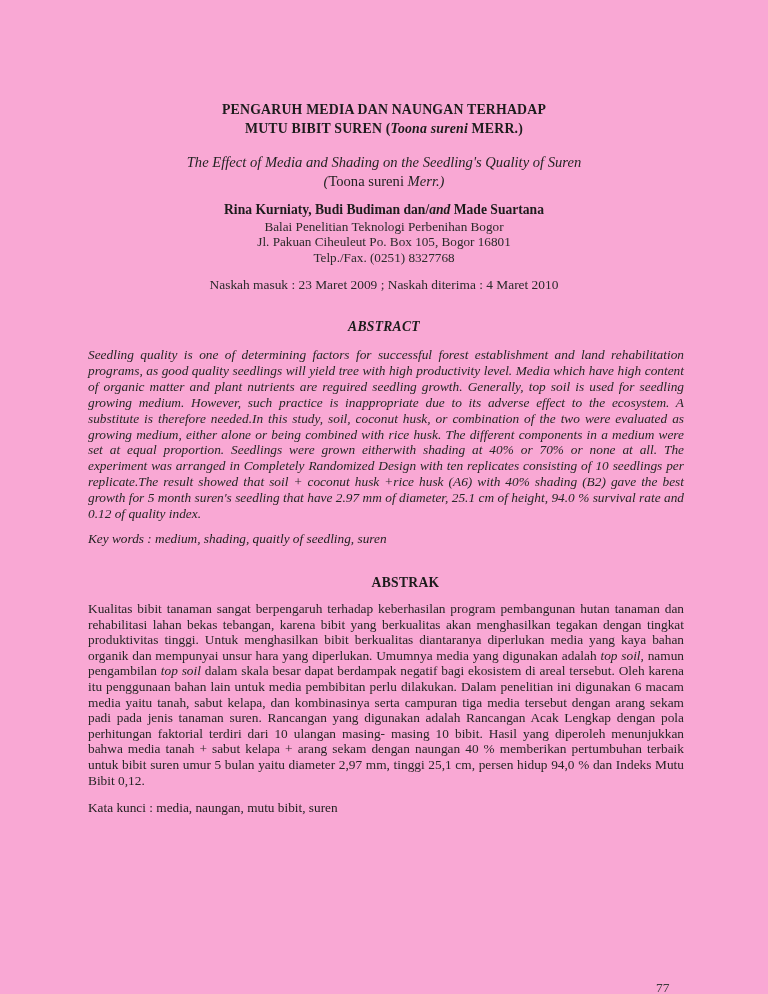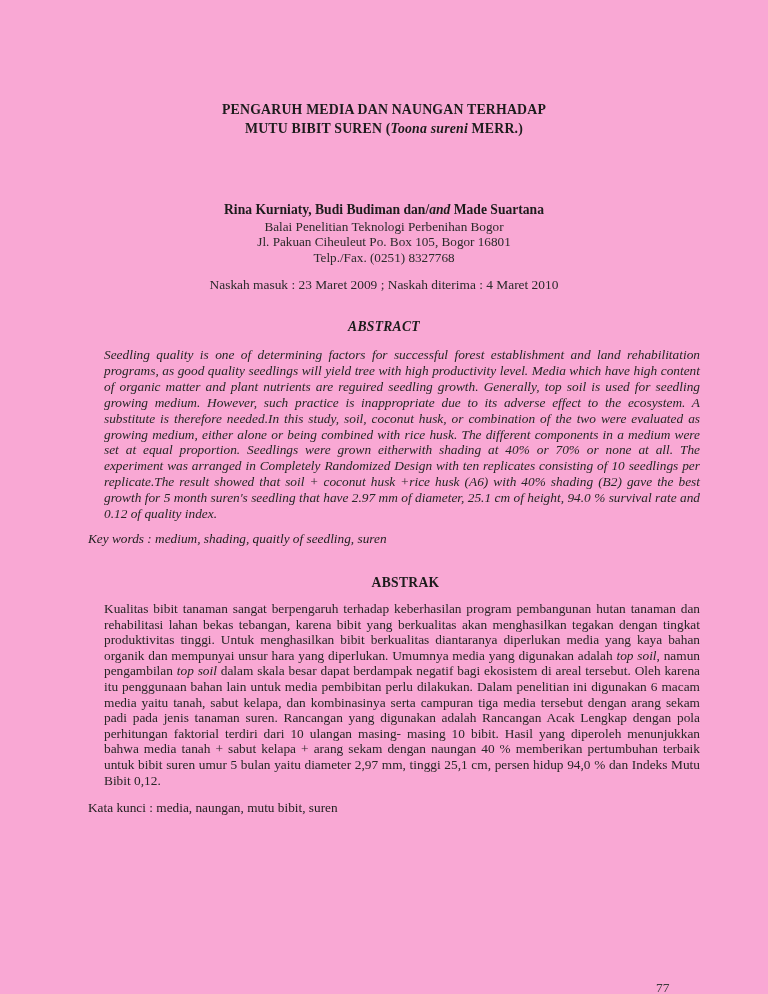--- a/index.html
+++ b/index.html
@@ -45,21 +45,21 @@
     color:#2a2a2a;
   }
   .sec-head{
     font-weight:bold;
     font-size:13.6px;
     color:#1c1c1c;
     letter-spacing:.3px;
   }
   .sec-head.italic{font-style:italic;}
   .body-text{
-    left:104px;width:596px;
+    left:88px;width:596px;
     font-size:13.35px;
     text-align:justify;
     color:#262626;
   }
   .body-en{font-style:italic;line-height:15.9px;}
   .body-id{line-height:15.6px;}
   .body-id .itl{font-style:italic;}
   .kw{
     left:88px;width:596px;
     font-weight:normal;
@@ -75,20 +75,24 @@
 </head>
 <body>
 
 <div class="page">
 
   <div class="abs centered title" style="top:101px;">
     <div>PENGARUH MEDIA DAN NAUNGAN TERHADAP</div>
     <div><span>MUTU BIBIT SUREN (</span><span style="font-style:italic">Toona sureni</span><span> MERR.)</span></div>
   </div>
 
+  <div class="abs centered subtitle" style="top:153px;">
+    <div>The Effect of Media and Shading on the Seedling's Quality of Suren</div>
+    <div><span>(</span><span class="roman">Toona sureni</span><span> Merr.)</span></div>
+  </div>
 
   <div class="abs centered authors" style="top:201px;"><span>Rina Kurniaty, Budi Budiman dan/</span><span class="itl">and</span><span> Made Suartana</span></div>
 
   <div class="abs centered affil" style="top:219px;">
     <div>Balai Penelitian Teknologi Perbenihan Bogor</div>
     <div>Jl. Pakuan Ciheuleut Po. Box 105, Bogor 16801</div>
     <div>Telp./Fax. (0251) 8327768</div>
   </div>
 
   <div class="abs centered dates" style="top:277px;">Naskah masuk : 23 Maret 2009 ; Naskah diterima : 4 Maret 2010</div>

